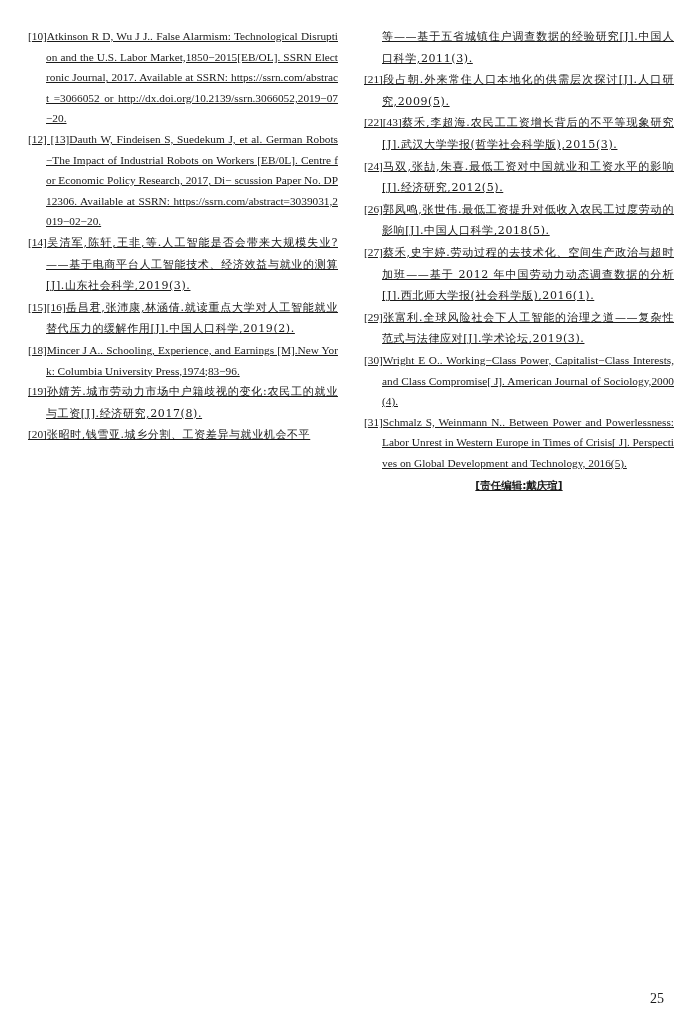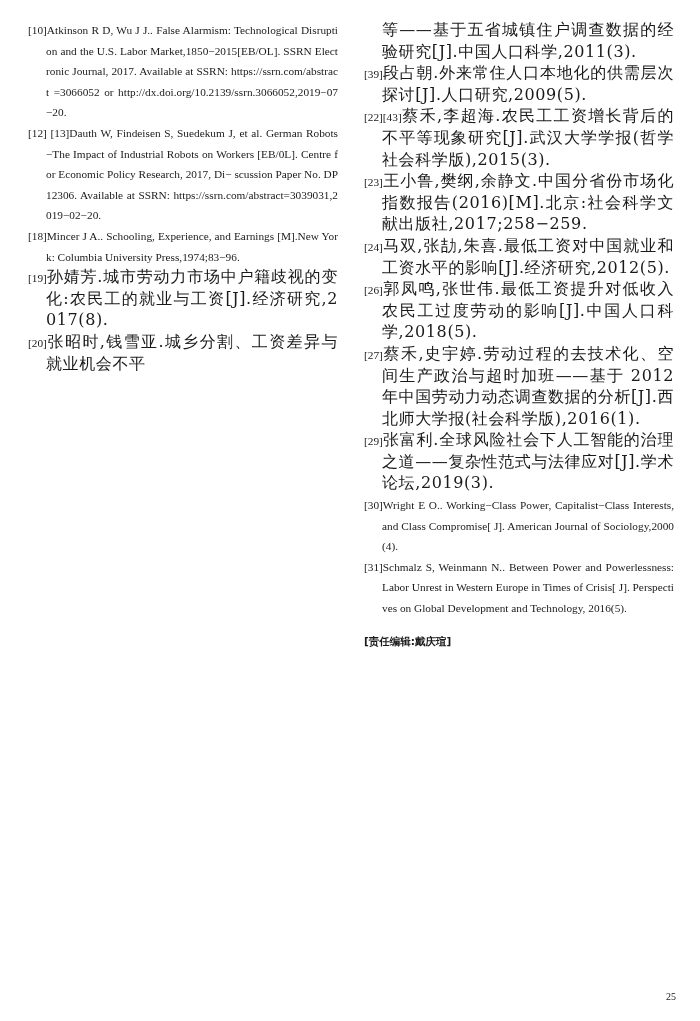--- a/index.html
+++ b/index.html
@@ -1,41 +1,42 @@
 <!DOCTYPE html>
 <html><head>
 <meta charset="utf-8">
 <style>
   html, body { margin: 0; padding: 0; background: #ffffff; }
   body { width: 700px; height: 1021px; position: relative; overflow: hidden;
          font-family: "Liberation Serif", "DejaVu Serif", serif; color: #1a1a1a; }
-  .col { position: absolute; top: 20px; width: 310px; font-size: 11.3px; line-height: 20.6px; }
+  .col { position: absolute; top: 26px; width: 310px; font-size: 11.3px; line-height: 20.6px; text-decoration: underline; }
   .col.left { left: 28px; }
   .col.right { left: 364px; }
   .ref { padding-left: 18px; text-indent: -18px; text-align: justify; margin: 0; word-break: break-all; }
-  .ref .zh { font-family: "DejaVu Serif", serif; font-size: 16px; letter-spacing: 0.6px; }
-  .editor { text-align: left; font-family: "DejaVu Sans", sans-serif; font-weight: bold; font-size: 10.5px; margin-top: 12px; }
-  .page-num { position: absolute; right: 24px; top: 991px; font-size: 10px; font-family: "Liberation Serif", serif; }
+  .ref .zh { font-family: "DejaVu Serif", serif; font-size: 11px; letter-spacing: 0.6px; }
+  .editor { text-align: center; font-family: "DejaVu Sans", sans-serif; font-weight: bold; font-size: 10.5px; margin-top: 2px; }
+  .page-num { position: absolute; right: 36px; top: 991px; font-size: 14px; font-family: "Liberation Serif", serif; }
 </style>
 </head>
 <body>
 
 <div class="col left">
   <p class="ref"><span>[10]</span><span>Atkinson R D, Wu J J.. False Alarmism: Technological Disruption and the U.S. Labor Market,1850−2015[EB/OL]. SSRN Electronic Journal, 2017. Available at SSRN: https://ssrn.com/abstract =3066052 or http://dx.doi.org/10.2139/ssrn.3066052,2019−07−20.</span></p>
   <p class="ref"><span>[12] [13]</span><span>Dauth W, Findeisen S, Suedekum J, et al. German Robots −The Impact of Industrial Robots on Workers [EB/0L]. Centre for Economic Policy Research, 2017, Di− scussion Paper No. DP12306. Available at SSRN: https://ssrn.com/abstract=3039031,2019−02−20.</span></p>
+  <p class="ref"><span>[14]</span><span class="zh">吴清军,陈轩,王非,等.人工智能是否会带来大规模失业?——基于电商平台人工智能技术、经济效益与就业的测算[J].山东社会科学,2019(3).</span></p>
+  <p class="ref"><span>[15][16]</span><span class="zh">岳昌君,张沛康,林涵倩.就读重点大学对人工智能就业替代压力的缓解作用[J].中国人口科学,2019(2).</span></p>
   <p class="ref"><span>[18]</span><span>Mincer J A.. Schooling, Experience, and Earnings [M].New York: Columbia University Press,1974;83−96.</span></p>
   <p class="ref"><span>[19]</span><span class="zh">孙婧芳.城市劳动力市场中户籍歧视的变化:农民工的就业与工资[J].经济研究,2017(8).</span></p>
   <p class="ref"><span>[20]</span><span class="zh">张昭时,钱雪亚.城乡分割、工资差异与就业机会不平</span></p>
 </div>
 
 <div class="col right">
   <p class="ref" style="padding-left:18px;text-indent:0;"><span class="zh">等——基于五省城镇住户调查数据的经验研究[J].中国人口科学,2011(3).</span></p>
-  <p class="ref"><span>[39]</span><span class="zh">段占朝.外来常住人口本地化的供需层次探讨[J].人口研究,2009(5).</span></p>
+  <p class="ref"><span>[21]</span><span class="zh">段占朝.外来常住人口本地化的供需层次探讨[J].人口研究,2009(5).</span></p>
   <p class="ref"><span>[22][43]</span><span class="zh">蔡禾,李超海.农民工工资增长背后的不平等现象研究[J].武汉大学学报(哲学社会科学版),2015(3).</span></p>
-  <p class="ref"><span>[23]</span><span class="zh">王小鲁,樊纲,余静文.中国分省份市场化指数报告(2016)[M].北京:社会科学文献出版社,2017;258−259.</span></p>
   <p class="ref"><span>[24]</span><span class="zh">马双,张劼,朱喜.最低工资对中国就业和工资水平的影响[J].经济研究,2012(5).</span></p>
   <p class="ref"><span>[26]</span><span class="zh">郭凤鸣,张世伟.最低工资提升对低收入农民工过度劳动的影响[J].中国人口科学,2018(5).</span></p>
   <p class="ref"><span>[27]</span><span class="zh">蔡禾,史宇婷.劳动过程的去技术化、空间生产政治与超时加班——基于 2012 年中国劳动力动态调查数据的分析[J].西北师大学报(社会科学版),2016(1).</span></p>
   <p class="ref"><span>[29]</span><span class="zh">张富利.全球风险社会下人工智能的治理之道——复杂性范式与法律应对[J].学术论坛,2019(3).</span></p>
   <p class="ref"><span>[30]</span><span>Wright E O.. Working−Class Power, Capitalist−Class Interests, and Class Compromise[ J]. American Journal of Sociology,2000(4).</span></p>
   <p class="ref"><span>[31]</span><span>Schmalz S, Weinmann N.. Between Power and Powerlessness: Labor Unrest in Western Europe in Times of Crisis[ J]. Perspectives on Global Development and Technology, 2016(5).</span></p>
   <div class="editor">[责任编辑:戴庆瑄]</div>
 </div>
 
 <div class="page-num">25</div>

